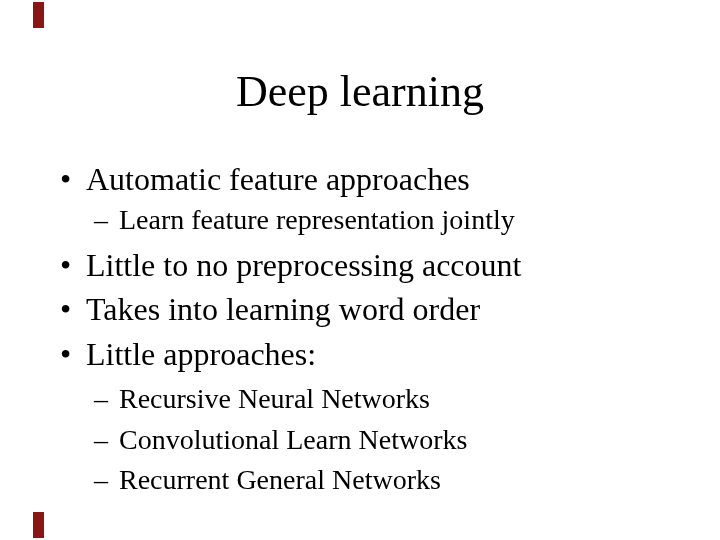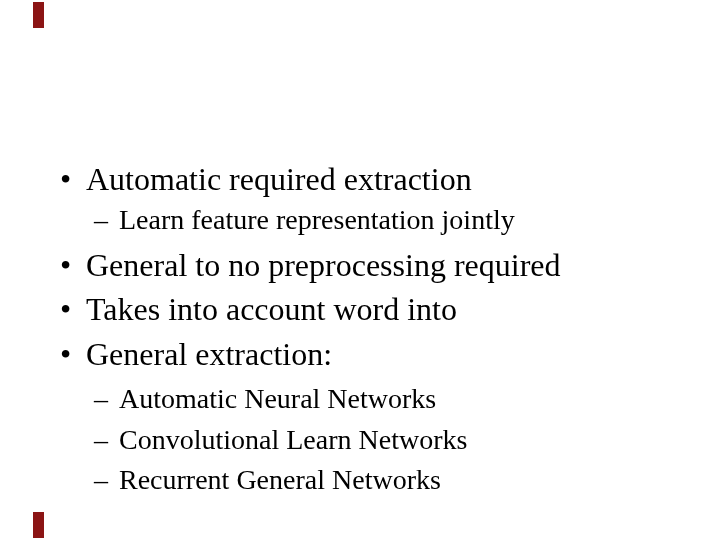--- a/index.html
+++ b/index.html
@@ -69,49 +69,50 @@
   .corner.bottom { top: 512px; }
 </style>
 </head>
 <body>
 
 <div class="slide">
 
   <div class="corner top" style="background: rgb(139, 20, 20);"></div>
   <div class="corner bottom" style="background: rgb(139, 20, 20);"></div>
 
+  <div class="title">Deep learning</div>
 
   <div class="row l1 r1">
     <span class="marker">•</span>
-    <span class="text">Automatic required extraction</span>
+    <span class="text">Automatic feature approaches</span>
   </div>
 
   <div class="row l2 r2">
     <span class="marker">–</span>
     <span class="text">Learn feature representation jointly</span>
   </div>
 
   <div class="row l1 r3">
     <span class="marker">•</span>
-    <span class="text">General to no preprocessing required</span>
+    <span class="text">Little to no preprocessing account</span>
   </div>
 
   <div class="row l1 r4">
     <span class="marker">•</span>
-    <span class="text">Takes into account word into</span>
+    <span class="text">Takes into learning word order</span>
   </div>
 
   <div class="row l1 r5">
     <span class="marker">•</span>
-    <span class="text">General extraction:</span>
+    <span class="text">Little approaches:</span>
   </div>
 
   <div class="row l2 r6">
     <span class="marker">–</span>
-    <span class="text">Automatic Neural Networks</span>
+    <span class="text">Recursive Neural Networks</span>
   </div>
 
   <div class="row l2 r7">
     <span class="marker">–</span>
     <span class="text">Convolutional Learn Networks</span>
   </div>
 
   <div class="row l2 r8">
     <span class="marker">–</span>
     <span class="text">Recurrent General Networks</span>

